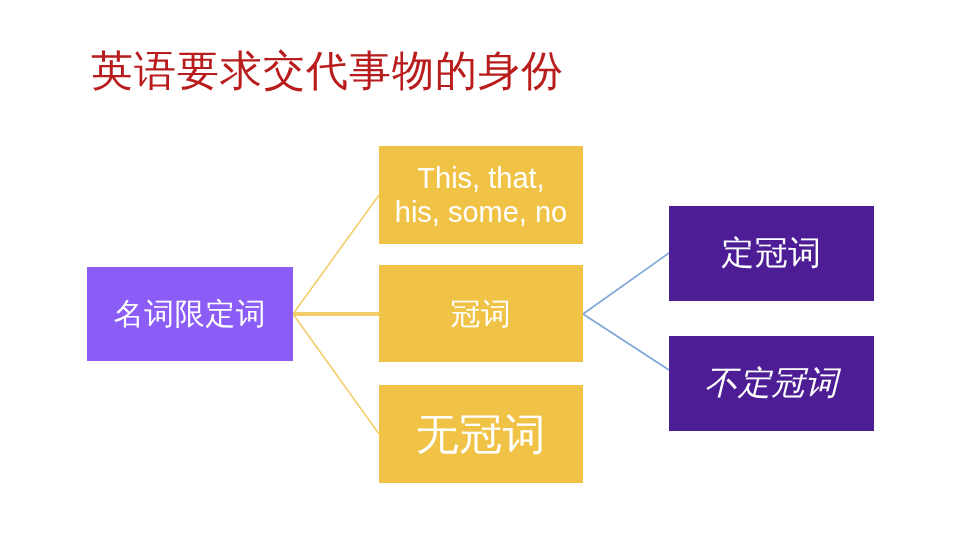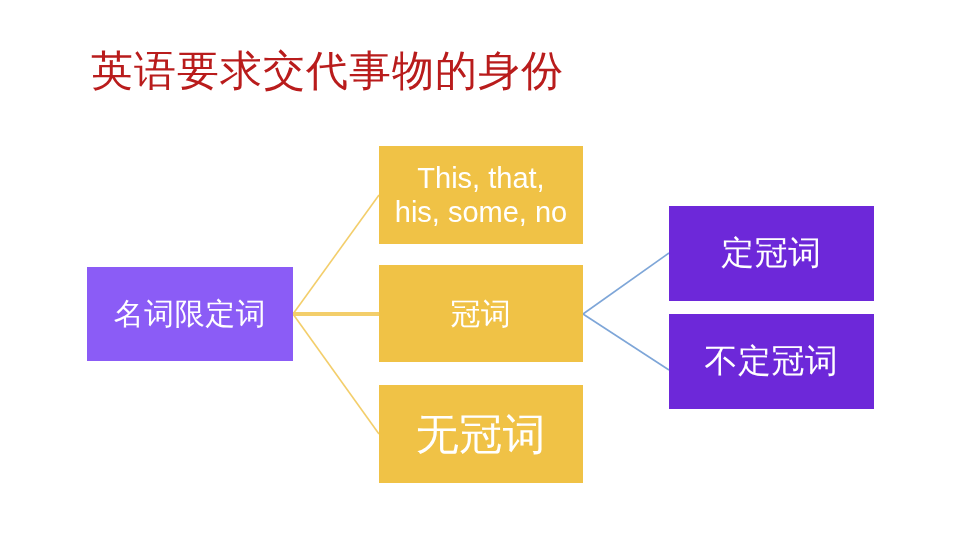--- a/index.html
+++ b/index.html
@@ -68,25 +68,25 @@
   }
   #node-zero-article {
     top: 385px;
     height: 98px;
     font-size: 43px;
   }
   .node-leaf {
     left: 669px;
     width: 205px;
     height: 95px;
-    background: #6d28d9;
+    background: #4c1d95;
     font-size: 33px;
   }
   #node-definite { top: 206px; }
-  #node-indefinite { top: 314px; }
+  #node-indefinite { top: 336px; font-style: italic; }
 
   #page-title {
     position: absolute;
     left: 72px;
     top: 47px;
     font-size: 42px;
     line-height: 1.15;
     color: #b91c1c;
     letter-spacing: 1px;
     white-space: nowrap;

